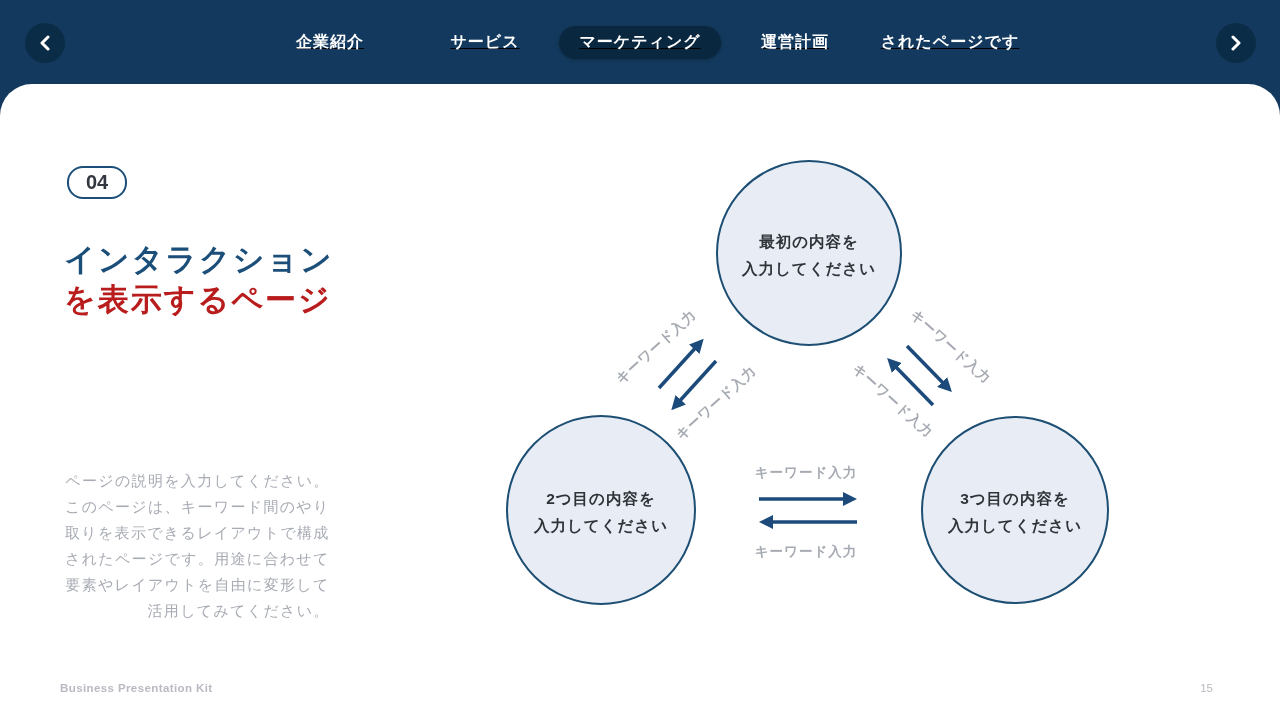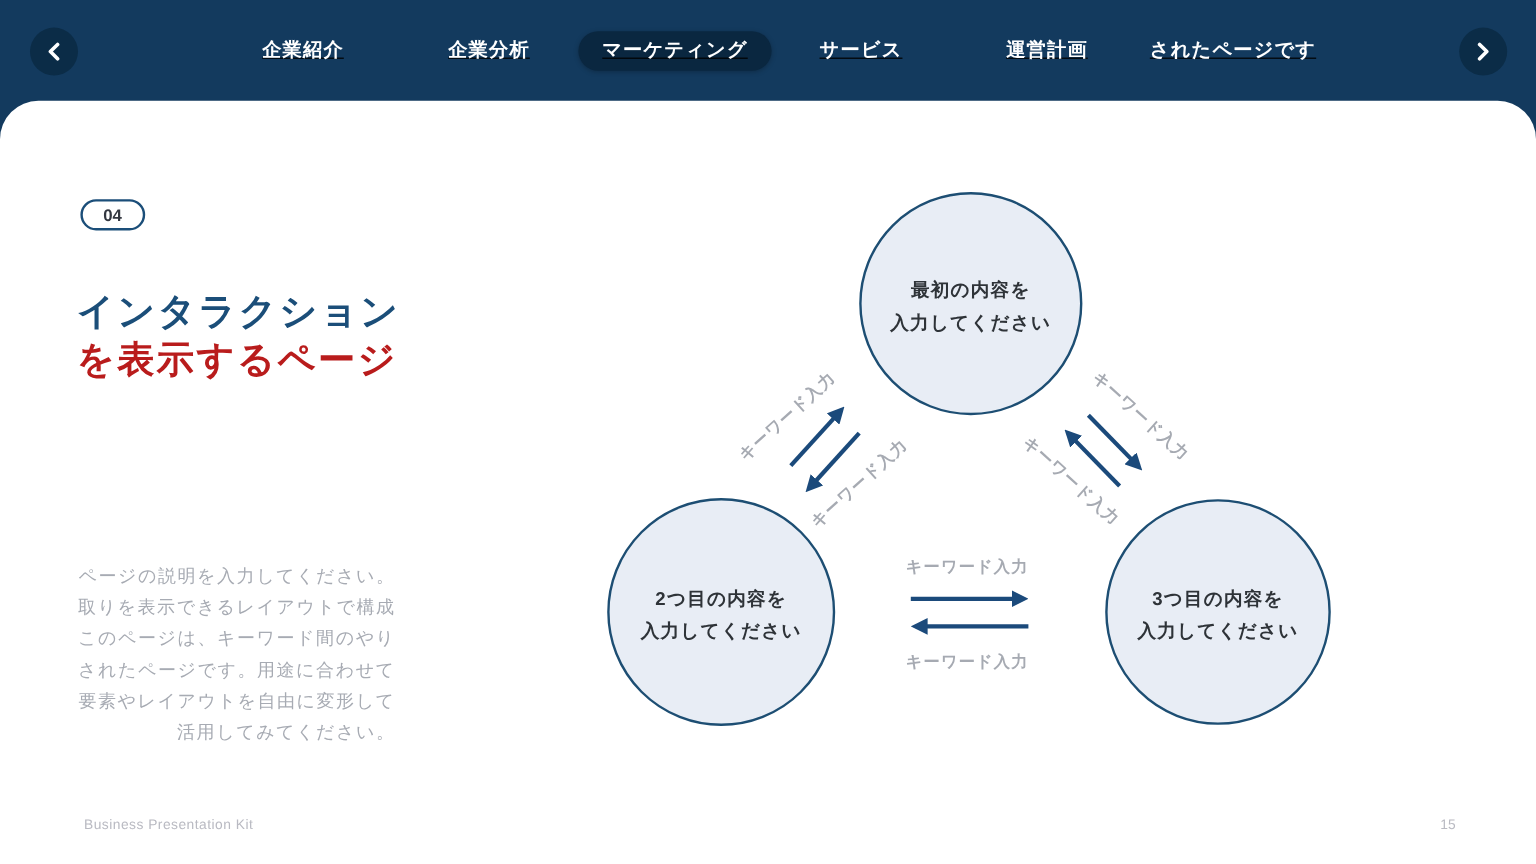--- a/index.html
+++ b/index.html
@@ -39,21 +39,21 @@
 
   
   .panel {
     position: absolute; top: 84px; left: 0; right: 0; bottom: 0;
     background: #ffffff; border-radius: 32px 32px 0 0;
   }
 
   .number-badge {
     position: absolute; left: 67px; top: 82px;
     border: 2.5px solid #1b4e79; border-radius: 16px;
-    padding: 3px 17px; font-size: 14px; font-weight: 700; color: #333740;
+    padding: 3px 17px; font-size: 20px; font-weight: 700; color: #333740;
     background: #ffffff;
   }
 
   .slide-title {
     position: absolute; left: 64px; top: 128px;
     font-size: 31px; font-weight: 800; letter-spacing: 2px; line-height: 40px; margin-top: 28px;
   }
   .slide-title .t1 { color: #1b4e79; }
   .slide-title .t2 { color: #b91c1c; }
 
@@ -62,22 +62,22 @@
     font-size: 15px; color: #a7abb3; letter-spacing: 1.3px; line-height: 26px;
     font-weight: 400;
     text-align: right;
   }
 
   .diagram-wrap {
     position: absolute; left: 460px; top: 40px; width: 700px; height: 556px;
   }
 
   .footer-brand {
-    position: absolute; left: 70px; bottom: 26px;
-    font-size: 11.5px; color: #b9bac2; letter-spacing: 0.4px;
+    position: absolute; left: 60px; bottom: 26px;
+    font-size: 11.5px; color: #b9bac2; letter-spacing: 0.4px; font-weight: bold;
   }
   .footer-page {
     position: absolute; right: 67px; bottom: 26px;
     font-size: 11.5px; color: #b9bac2;
   }
 
   
   .node-label { font: 700 15.5px "Liberation Sans", "DejaVu Sans", sans-serif; fill: #2e3338; letter-spacing: 1px; }
   .edge-label { font: 700 13.5px "Liberation Sans", "DejaVu Sans", sans-serif; fill: #a6aab2; letter-spacing: 1px; }
 </style>
@@ -92,27 +92,24 @@
         <polyline points="10,2 4,8 10,14" fill="none" stroke="#ffffff" stroke-width="3" stroke-linecap="round" stroke-linejoin="round"></polyline>
       </svg>
     </span>
   </div>
 
   <div class="nav-items">
     <div class="nav-slot">
       <span class="nav-link">企業紹介</span>
     </div>
     <div class="nav-slot">
-      <span class="nav-link">企業分析</span>
+      <span class="nav-link">サービス</span>
     </div>
     <div class="nav-slot">
       <span class="nav-link active">マーケティング</span>
-    </div>
-    <div class="nav-slot">
-      <span class="nav-link">サービス</span>
     </div>
     <div class="nav-slot">
       <span class="nav-link">運営計画</span>
     </div>
     <div class="nav-slot">
       <span class="nav-link">されたページです</span>
     </div>
   </div>
 
   <div class="nav-arrow-btn next">
@@ -128,22 +125,22 @@
 
   <div class="number-badge">04</div>
 
   <div class="slide-title">
     <div class="t1">インタラクション</div>
     <div class="t2">を表示するページ</div>
   </div>
 
   <div class="description">
     <div>ページの説明を入力してください。</div>
+    <div>このページは、キーワード間のやり</div>
     <div>取りを表示できるレイアウトで構成</div>
-    <div>このページは、キーワード間のやり</div>
     <div>されたページです。用途に合わせて</div>
     <div>要素やレイアウトを自由に変形して</div>
     <div>活用してみてください。</div>
   </div>
 
   <div class="diagram-wrap">
     <svg width="700" height="556" viewBox="460 130 700 556">
       <defs>
         <marker id="ah" viewBox="0 0 10 10" refX="5" refY="5" markerWidth="4" markerHeight="4" orient="auto">
           <path d="M0,0 L10,5 L0,10 Z" fill="#1b4a7b"></path>

